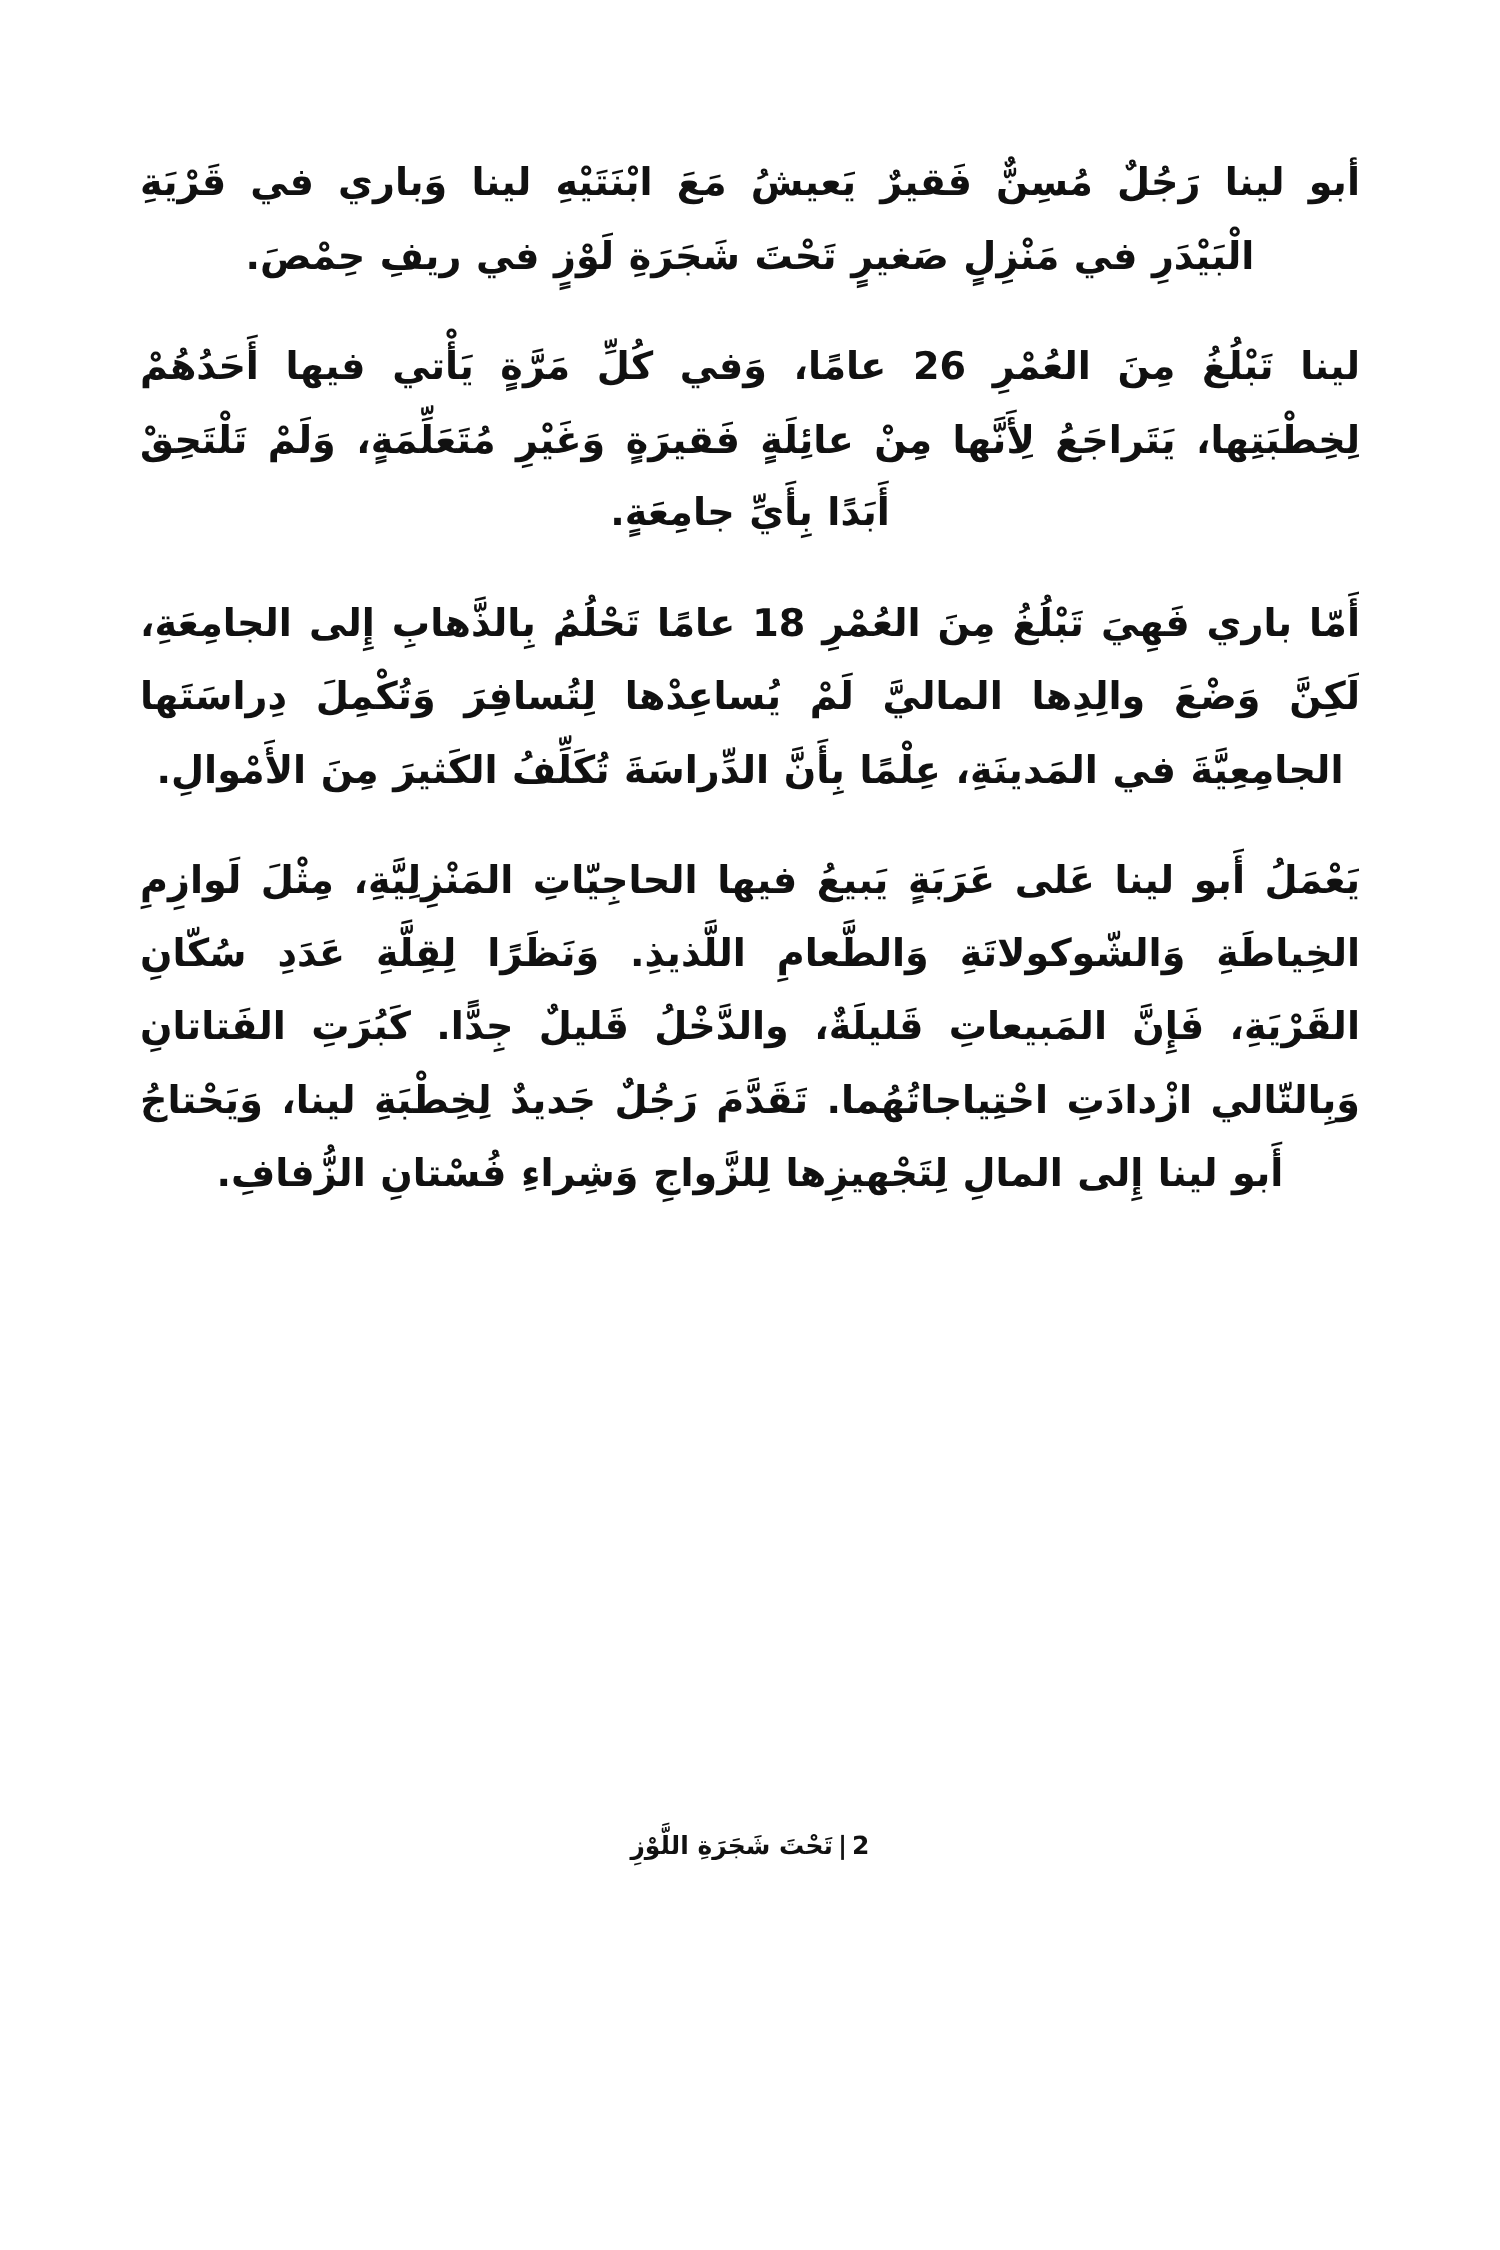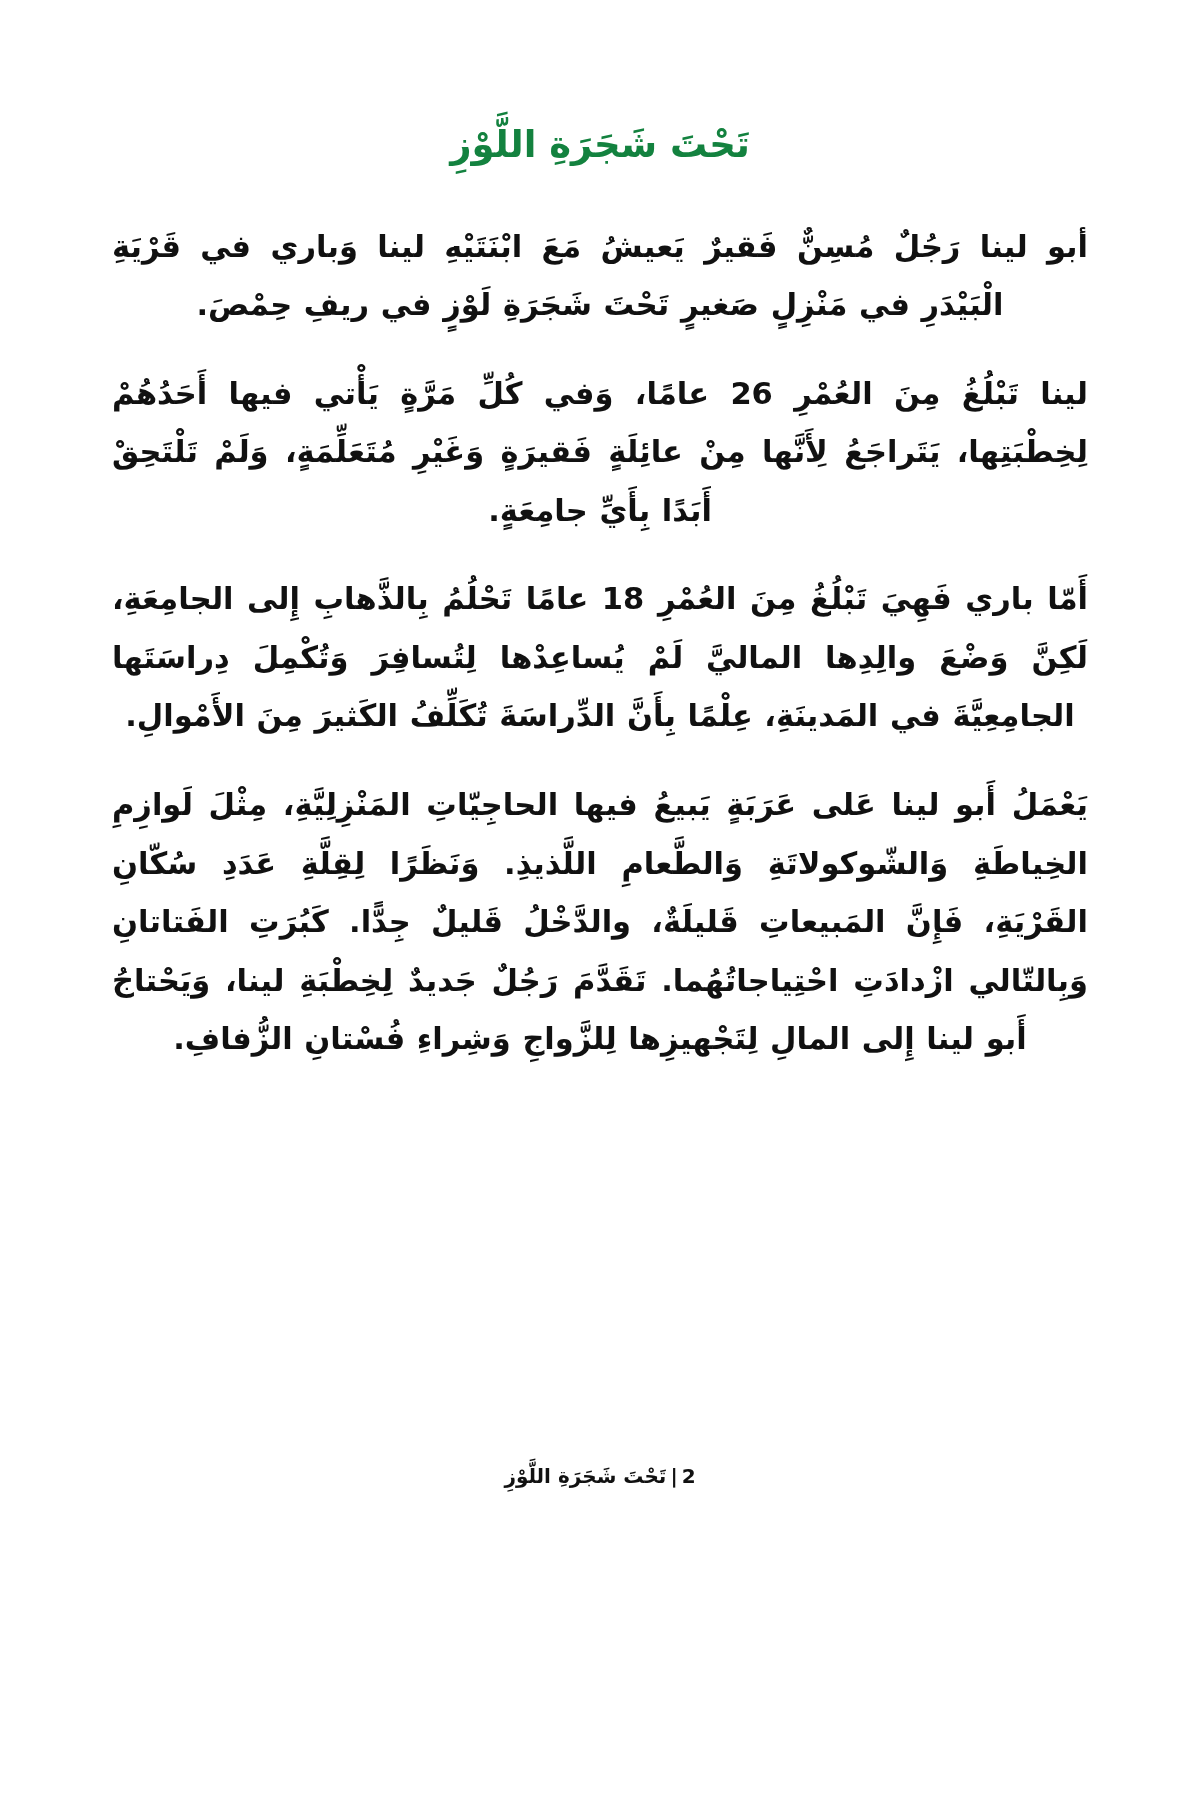--- a/index.html
+++ b/index.html
@@ -85,21 +85,20 @@
     font-weight: bold;
   }
 </style>
 </head>
 <body>
 
 <div class="page">
 
   <div class="content">
 
-    <h1 class="doc-title">تَحْتَ شَجَرَةِ اللَّوْزِ</h1>
 
     <p class="para">أبو لينا ر<span style="color: rgb(19, 130, 63);">َ</span>ج<span style="color: rgb(19, 130, 63);">ُ</span>ل<span style="color: rgb(19, 130, 63);">ٌ</span> م<span style="color: rgb(19, 130, 63);">ُ</span>س<span style="color: rgb(19, 130, 63);">ِ</span>ن<span style="color: rgb(19, 130, 63);">ٌّ</span> ف<span style="color: rgb(19, 130, 63);">َ</span>قير<span style="color: rgb(19, 130, 63);">ٌ</span> ي<span style="color: rgb(19, 130, 63);">َ</span>عيش<span style="color: rgb(19, 130, 63);">ُ</span> م<span style="color: rgb(19, 130, 63);">َ</span>ع<span style="color: rgb(19, 130, 63);">َ</span> اب<span style="color: rgb(19, 130, 63);">ْ</span>ن<span style="color: rgb(19, 130, 63);">َ</span>ت<span style="color: rgb(19, 130, 63);">َ</span>ي<span style="color: rgb(19, 130, 63);">ْ</span>ه<span style="color: rgb(19, 130, 63);">ِ</span> لينا و<span style="color: rgb(19, 130, 63);">َ</span>باري في ق<span style="color: rgb(19, 130, 63);">َ</span>ر<span style="color: rgb(19, 130, 63);">ْ</span>ي<span style="color: rgb(19, 130, 63);">َ</span>ة<span style="color: rgb(19, 130, 63);">ِ</span> ال<span style="color: rgb(19, 130, 63);">ْ</span>ب<span style="color: rgb(19, 130, 63);">َ</span>ي<span style="color: rgb(19, 130, 63);">ْ</span>د<span style="color: rgb(19, 130, 63);">َ</span>ر<span style="color: rgb(19, 130, 63);">ِ</span> في م<span style="color: rgb(19, 130, 63);">َ</span>ن<span style="color: rgb(19, 130, 63);">ْ</span>ز<span style="color: rgb(19, 130, 63);">ِ</span>ل<span style="color: rgb(19, 130, 63);">ٍ</span> ص<span style="color: rgb(19, 130, 63);">َ</span>غير<span style="color: rgb(19, 130, 63);">ٍ</span> ت<span style="color: rgb(19, 130, 63);">َ</span>ح<span style="color: rgb(19, 130, 63);">ْ</span>ت<span style="color: rgb(19, 130, 63);">َ</span> ش<span style="color: rgb(19, 130, 63);">َ</span>ج<span style="color: rgb(19, 130, 63);">َ</span>ر<span style="color: rgb(19, 130, 63);">َ</span>ة<span style="color: rgb(19, 130, 63);">ِ</span> ل<span style="color: rgb(19, 130, 63);">َ</span>و<span style="color: rgb(19, 130, 63);">ْ</span>ز<span style="color: rgb(19, 130, 63);">ٍ</span> في ريف<span style="color: rgb(19, 130, 63);">ِ</span> ح<span style="color: rgb(19, 130, 63);">ِ</span>م<span style="color: rgb(19, 130, 63);">ْ</span>ص<span style="color: rgb(19, 130, 63);">َ</span>.</p>
 
     <p class="para">لينا ت<span style="color: rgb(19, 130, 63);">َ</span>ب<span style="color: rgb(19, 130, 63);">ْ</span>ل<span style="color: rgb(19, 130, 63);">ُ</span>غ<span style="color: rgb(19, 130, 63);">ُ</span> م<span style="color: rgb(19, 130, 63);">ِ</span>ن<span style="color: rgb(19, 130, 63);">َ</span> الع<span style="color: rgb(19, 130, 63);">ُ</span>م<span style="color: rgb(19, 130, 63);">ْ</span>ر<span style="color: rgb(19, 130, 63);">ِ</span> 26 عام<span style="color: rgb(19, 130, 63);">ً</span>ا، و<span style="color: rgb(19, 130, 63);">َ</span>في ك<span style="color: rgb(19, 130, 63);">ُ</span>ل<span style="color: rgb(19, 130, 63);">ِّ</span> م<span style="color: rgb(19, 130, 63);">َ</span>ر<span style="color: rgb(19, 130, 63);">َّ</span>ة<span style="color: rgb(19, 130, 63);">ٍ</span> ي<span style="color: rgb(19, 130, 63);">َ</span>أ<span style="color: rgb(19, 130, 63);">ْ</span>تي فيها أ<span style="color: rgb(19, 130, 63);">َ</span>ح<span style="color: rgb(19, 130, 63);">َ</span>د<span style="color: rgb(19, 130, 63);">ُ</span>ه<span style="color: rgb(19, 130, 63);">ُ</span>م<span style="color: rgb(19, 130, 63);">ْ</span> ل<span style="color: rgb(19, 130, 63);">ِ</span>خ<span style="color: rgb(19, 130, 63);">ِ</span>ط<span style="color: rgb(19, 130, 63);">ْ</span>ب<span style="color: rgb(19, 130, 63);">َ</span>ت<span style="color: rgb(19, 130, 63);">ِ</span>ها، ي<span style="color: rgb(19, 130, 63);">َ</span>ت<span style="color: rgb(19, 130, 63);">َ</span>راج<span style="color: rgb(19, 130, 63);">َ</span>ع<span style="color: rgb(19, 130, 63);">ُ</span> ل<span style="color: rgb(19, 130, 63);">ِ</span>أ<span style="color: rgb(19, 130, 63);">َ</span>ن<span style="color: rgb(19, 130, 63);">َّ</span>ها م<span style="color: rgb(19, 130, 63);">ِ</span>ن<span style="color: rgb(19, 130, 63);">ْ</span> عائ<span style="color: rgb(19, 130, 63);">ِ</span>ل<span style="color: rgb(19, 130, 63);">َ</span>ة<span style="color: rgb(19, 130, 63);">ٍ</span> ف<span style="color: rgb(19, 130, 63);">َ</span>قير<span style="color: rgb(19, 130, 63);">َ</span>ة<span style="color: rgb(19, 130, 63);">ٍ</span> و<span style="color: rgb(19, 130, 63);">َ</span>غ<span style="color: rgb(19, 130, 63);">َ</span>ي<span style="color: rgb(19, 130, 63);">ْ</span>ر<span style="color: rgb(19, 130, 63);">ِ</span> م<span style="color: rgb(19, 130, 63);">ُ</span>ت<span style="color: rgb(19, 130, 63);">َ</span>ع<span style="color: rgb(19, 130, 63);">َ</span>ل<span style="color: rgb(19, 130, 63);">ِّ</span>م<span style="color: rgb(19, 130, 63);">َ</span>ة<span style="color: rgb(19, 130, 63);">ٍ</span>، و<span style="color: rgb(19, 130, 63);">َ</span>ل<span style="color: rgb(19, 130, 63);">َ</span>م<span style="color: rgb(19, 130, 63);">ْ</span> ت<span style="color: rgb(19, 130, 63);">َ</span>ل<span style="color: rgb(19, 130, 63);">ْ</span>ت<span style="color: rgb(19, 130, 63);">َ</span>ح<span style="color: rgb(19, 130, 63);">ِ</span>ق<span style="color: rgb(19, 130, 63);">ْ</span> أ<span style="color: rgb(19, 130, 63);">َ</span>ب<span style="color: rgb(19, 130, 63);">َ</span>د<span style="color: rgb(19, 130, 63);">ً</span>ا ب<span style="color: rgb(19, 130, 63);">ِ</span>أ<span style="color: rgb(19, 130, 63);">َ</span>ي<span style="color: rgb(19, 130, 63);">ِّ</span> جام<span style="color: rgb(19, 130, 63);">ِ</span>ع<span style="color: rgb(19, 130, 63);">َ</span>ة<span style="color: rgb(19, 130, 63);">ٍ</span>.</p>
 
     <p class="para">أ<span style="color: rgb(19, 130, 63);">َ</span>م<span style="color: rgb(19, 130, 63);">ّ</span>ا باري ف<span style="color: rgb(19, 130, 63);">َ</span>ه<span style="color: rgb(19, 130, 63);">ِ</span>ي<span style="color: rgb(19, 130, 63);">َ</span> ت<span style="color: rgb(19, 130, 63);">َ</span>ب<span style="color: rgb(19, 130, 63);">ْ</span>ل<span style="color: rgb(19, 130, 63);">ُ</span>غ<span style="color: rgb(19, 130, 63);">ُ</span> م<span style="color: rgb(19, 130, 63);">ِ</span>ن<span style="color: rgb(19, 130, 63);">َ</span> الع<span style="color: rgb(19, 130, 63);">ُ</span>م<span style="color: rgb(19, 130, 63);">ْ</span>ر<span style="color: rgb(19, 130, 63);">ِ</span> 18 عام<span style="color: rgb(19, 130, 63);">ً</span>ا ت<span style="color: rgb(19, 130, 63);">َ</span>ح<span style="color: rgb(19, 130, 63);">ْ</span>ل<span style="color: rgb(19, 130, 63);">ُ</span>م<span style="color: rgb(19, 130, 63);">ُ</span> ب<span style="color: rgb(19, 130, 63);">ِ</span>الذ<span style="color: rgb(19, 130, 63);">َّ</span>هاب<span style="color: rgb(19, 130, 63);">ِ</span> إ<span style="color: rgb(19, 130, 63);">ِ</span>لى الجام<span style="color: rgb(19, 130, 63);">ِ</span>ع<span style="color: rgb(19, 130, 63);">َ</span>ة<span style="color: rgb(19, 130, 63);">ِ</span>، ل<span style="color: rgb(19, 130, 63);">َ</span>ك<span style="color: rgb(19, 130, 63);">ِ</span>ن<span style="color: rgb(19, 130, 63);">َّ</span> و<span style="color: rgb(19, 130, 63);">َ</span>ض<span style="color: rgb(19, 130, 63);">ْ</span>ع<span style="color: rgb(19, 130, 63);">َ</span> وال<span style="color: rgb(19, 130, 63);">ِ</span>د<span style="color: rgb(19, 130, 63);">ِ</span>ها المالي<span style="color: rgb(19, 130, 63);">َّ</span> ل<span style="color: rgb(19, 130, 63);">َ</span>م<span style="color: rgb(19, 130, 63);">ْ</span> ي<span style="color: rgb(19, 130, 63);">ُ</span>ساع<span style="color: rgb(19, 130, 63);">ِ</span>د<span style="color: rgb(19, 130, 63);">ْ</span>ها ل<span style="color: rgb(19, 130, 63);">ِ</span>ت<span style="color: rgb(19, 130, 63);">ُ</span>ساف<span style="color: rgb(19, 130, 63);">ِ</span>ر<span style="color: rgb(19, 130, 63);">َ</span> و<span style="color: rgb(19, 130, 63);">َ</span>ت<span style="color: rgb(19, 130, 63);">ُ</span>ك<span style="color: rgb(19, 130, 63);">ْ</span>م<span style="color: rgb(19, 130, 63);">ِ</span>ل<span style="color: rgb(19, 130, 63);">َ</span> د<span style="color: rgb(19, 130, 63);">ِ</span>راس<span style="color: rgb(19, 130, 63);">َ</span>ت<span style="color: rgb(19, 130, 63);">َ</span>ها الجام<span style="color: rgb(19, 130, 63);">ِ</span>ع<span style="color: rgb(19, 130, 63);">ِ</span>ي<span style="color: rgb(19, 130, 63);">َّ</span>ة<span style="color: rgb(19, 130, 63);">َ</span> في الم<span style="color: rgb(19, 130, 63);">َ</span>دين<span style="color: rgb(19, 130, 63);">َ</span>ة<span style="color: rgb(19, 130, 63);">ِ</span>، ع<span style="color: rgb(19, 130, 63);">ِ</span>ل<span style="color: rgb(19, 130, 63);">ْ</span>م<span style="color: rgb(19, 130, 63);">ً</span>ا ب<span style="color: rgb(19, 130, 63);">ِ</span>أ<span style="color: rgb(19, 130, 63);">َ</span>ن<span style="color: rgb(19, 130, 63);">َّ</span> الد<span style="color: rgb(19, 130, 63);">ِّ</span>راس<span style="color: rgb(19, 130, 63);">َ</span>ة<span style="color: rgb(19, 130, 63);">َ</span> ت<span style="color: rgb(19, 130, 63);">ُ</span>ك<span style="color: rgb(19, 130, 63);">َ</span>ل<span style="color: rgb(19, 130, 63);">ِّ</span>ف<span style="color: rgb(19, 130, 63);">ُ</span> الك<span style="color: rgb(19, 130, 63);">َ</span>ثير<span style="color: rgb(19, 130, 63);">َ</span> م<span style="color: rgb(19, 130, 63);">ِ</span>ن<span style="color: rgb(19, 130, 63);">َ</span> الأ<span style="color: rgb(19, 130, 63);">َ</span>م<span style="color: rgb(19, 130, 63);">ْ</span>وال<span style="color: rgb(19, 130, 63);">ِ</span>.</p>
 
     <p class="para">ي<span style="color: rgb(19, 130, 63);">َ</span>ع<span style="color: rgb(19, 130, 63);">ْ</span>م<span style="color: rgb(19, 130, 63);">َ</span>ل<span style="color: rgb(19, 130, 63);">ُ</span> أ<span style="color: rgb(19, 130, 63);">َ</span>بو لينا ع<span style="color: rgb(19, 130, 63);">َ</span>لى ع<span style="color: rgb(19, 130, 63);">َ</span>ر<span style="color: rgb(19, 130, 63);">َ</span>ب<span style="color: rgb(19, 130, 63);">َ</span>ة<span style="color: rgb(19, 130, 63);">ٍ</span> ي<span style="color: rgb(19, 130, 63);">َ</span>بيع<span style="color: rgb(19, 130, 63);">ُ</span> فيها الحاج<span style="color: rgb(19, 130, 63);">ِ</span>ي<span style="color: rgb(19, 130, 63);">ّ</span>ات<span style="color: rgb(19, 130, 63);">ِ</span> الم<span style="color: rgb(19, 130, 63);">َ</span>ن<span style="color: rgb(19, 130, 63);">ْ</span>ز<span style="color: rgb(19, 130, 63);">ِ</span>ل<span style="color: rgb(19, 130, 63);">ِ</span>ي<span style="color: rgb(19, 130, 63);">َّ</span>ة<span style="color: rgb(19, 130, 63);">ِ</span>، م<span style="color: rgb(19, 130, 63);">ِ</span>ث<span style="color: rgb(19, 130, 63);">ْ</span>ل<span style="color: rgb(19, 130, 63);">َ</span> ل<span style="color: rgb(19, 130, 63);">َ</span>واز<span style="color: rgb(19, 130, 63);">ِ</span>م<span style="color: rgb(19, 130, 63);">ِ</span> الخ<span style="color: rgb(19, 130, 63);">ِ</span>ياط<span style="color: rgb(19, 130, 63);">َ</span>ة<span style="color: rgb(19, 130, 63);">ِ</span> و<span style="color: rgb(19, 130, 63);">َ</span>الش<span style="color: rgb(19, 130, 63);">ّ</span>وكولات<span style="color: rgb(19, 130, 63);">َ</span>ة<span style="color: rgb(19, 130, 63);">ِ</span> و<span style="color: rgb(19, 130, 63);">َ</span>الط<span style="color: rgb(19, 130, 63);">َّ</span>عام<span style="color: rgb(19, 130, 63);">ِ</span> الل<span style="color: rgb(19, 130, 63);">َّ</span>ذيذ<span style="color: rgb(19, 130, 63);">ِ</span>. و<span style="color: rgb(19, 130, 63);">َ</span>ن<span style="color: rgb(19, 130, 63);">َ</span>ظ<span style="color: rgb(19, 130, 63);">َ</span>ر<span style="color: rgb(19, 130, 63);">ً</span>ا ل<span style="color: rgb(19, 130, 63);">ِ</span>ق<span style="color: rgb(19, 130, 63);">ِ</span>ل<span style="color: rgb(19, 130, 63);">َّ</span>ة<span style="color: rgb(19, 130, 63);">ِ</span> ع<span style="color: rgb(19, 130, 63);">َ</span>د<span style="color: rgb(19, 130, 63);">َ</span>د<span style="color: rgb(19, 130, 63);">ِ</span> س<span style="color: rgb(19, 130, 63);">ُ</span>ك<span style="color: rgb(19, 130, 63);">ّ</span>ان<span style="color: rgb(19, 130, 63);">ِ</span> الق<span style="color: rgb(19, 130, 63);">َ</span>ر<span style="color: rgb(19, 130, 63);">ْ</span>ي<span style="color: rgb(19, 130, 63);">َ</span>ة<span style="color: rgb(19, 130, 63);">ِ</span>، ف<span style="color: rgb(19, 130, 63);">َ</span>إ<span style="color: rgb(19, 130, 63);">ِ</span>ن<span style="color: rgb(19, 130, 63);">َّ</span> الم<span style="color: rgb(19, 130, 63);">َ</span>بيعات<span style="color: rgb(19, 130, 63);">ِ</span> ق<span style="color: rgb(19, 130, 63);">َ</span>ليل<span style="color: rgb(19, 130, 63);">َ</span>ة<span style="color: rgb(19, 130, 63);">ٌ</span>، والد<span style="color: rgb(19, 130, 63);">َّ</span>خ<span style="color: rgb(19, 130, 63);">ْ</span>ل<span style="color: rgb(19, 130, 63);">ُ</span> ق<span style="color: rgb(19, 130, 63);">َ</span>ليل<span style="color: rgb(19, 130, 63);">ٌ</span> ج<span style="color: rgb(19, 130, 63);">ِ</span>د<span style="color: rgb(19, 130, 63);">ًّ</span>ا. ك<span style="color: rgb(19, 130, 63);">َ</span>ب<span style="color: rgb(19, 130, 63);">ُ</span>ر<span style="color: rgb(19, 130, 63);">َ</span>ت<span style="color: rgb(19, 130, 63);">ِ</span> الف<span style="color: rgb(19, 130, 63);">َ</span>تاتان<span style="color: rgb(19, 130, 63);">ِ</span> و<span style="color: rgb(19, 130, 63);">َ</span>ب<span style="color: rgb(19, 130, 63);">ِ</span>الت<span style="color: rgb(19, 130, 63);">ّ</span>الي از<span style="color: rgb(19, 130, 63);">ْ</span>داد<span style="color: rgb(19, 130, 63);">َ</span>ت<span style="color: rgb(19, 130, 63);">ِ</span> اح<span style="color: rgb(19, 130, 63);">ْ</span>ت<span style="color: rgb(19, 130, 63);">ِ</span>ياجات<span style="color: rgb(19, 130, 63);">ُ</span>ه<span style="color: rgb(19, 130, 63);">ُ</span>ما. ت<span style="color: rgb(19, 130, 63);">َ</span>ق<span style="color: rgb(19, 130, 63);">َ</span>د<span style="color: rgb(19, 130, 63);">َّ</span>م<span style="color: rgb(19, 130, 63);">َ</span> ر<span style="color: rgb(19, 130, 63);">َ</span>ج<span style="color: rgb(19, 130, 63);">ُ</span>ل<span style="color: rgb(19, 130, 63);">ٌ</span> ج<span style="color: rgb(19, 130, 63);">َ</span>ديد<span style="color: rgb(19, 130, 63);">ٌ</span> ل<span style="color: rgb(19, 130, 63);">ِ</span>خ<span style="color: rgb(19, 130, 63);">ِ</span>ط<span style="color: rgb(19, 130, 63);">ْ</span>ب<span style="color: rgb(19, 130, 63);">َ</span>ة<span style="color: rgb(19, 130, 63);">ِ</span> لينا، و<span style="color: rgb(19, 130, 63);">َ</span>ي<span style="color: rgb(19, 130, 63);">َ</span>ح<span style="color: rgb(19, 130, 63);">ْ</span>تاج<span style="color: rgb(19, 130, 63);">ُ</span> أ<span style="color: rgb(19, 130, 63);">َ</span>بو لينا إ<span style="color: rgb(19, 130, 63);">ِ</span>لى المال<span style="color: rgb(19, 130, 63);">ِ</span> ل<span style="color: rgb(19, 130, 63);">ِ</span>ت<span style="color: rgb(19, 130, 63);">َ</span>ج<span style="color: rgb(19, 130, 63);">ْ</span>هيز<span style="color: rgb(19, 130, 63);">ِ</span>ها ل<span style="color: rgb(19, 130, 63);">ِ</span>لز<span style="color: rgb(19, 130, 63);">َّ</span>واج<span style="color: rgb(19, 130, 63);">ِ</span> و<span style="color: rgb(19, 130, 63);">َ</span>ش<span style="color: rgb(19, 130, 63);">ِ</span>راء<span style="color: rgb(19, 130, 63);">ِ</span> ف<span style="color: rgb(19, 130, 63);">ُ</span>س<span style="color: rgb(19, 130, 63);">ْ</span>تان<span style="color: rgb(19, 130, 63);">ِ</span> الز<span style="color: rgb(19, 130, 63);">ُّ</span>فاف<span style="color: rgb(19, 130, 63);">ِ</span>.</p>
 
   </div>

